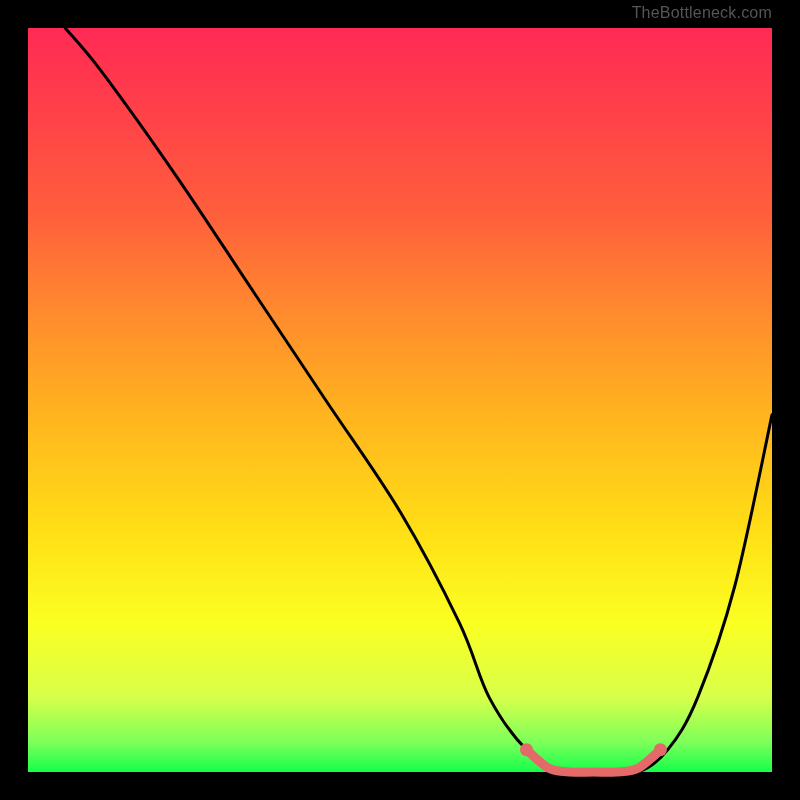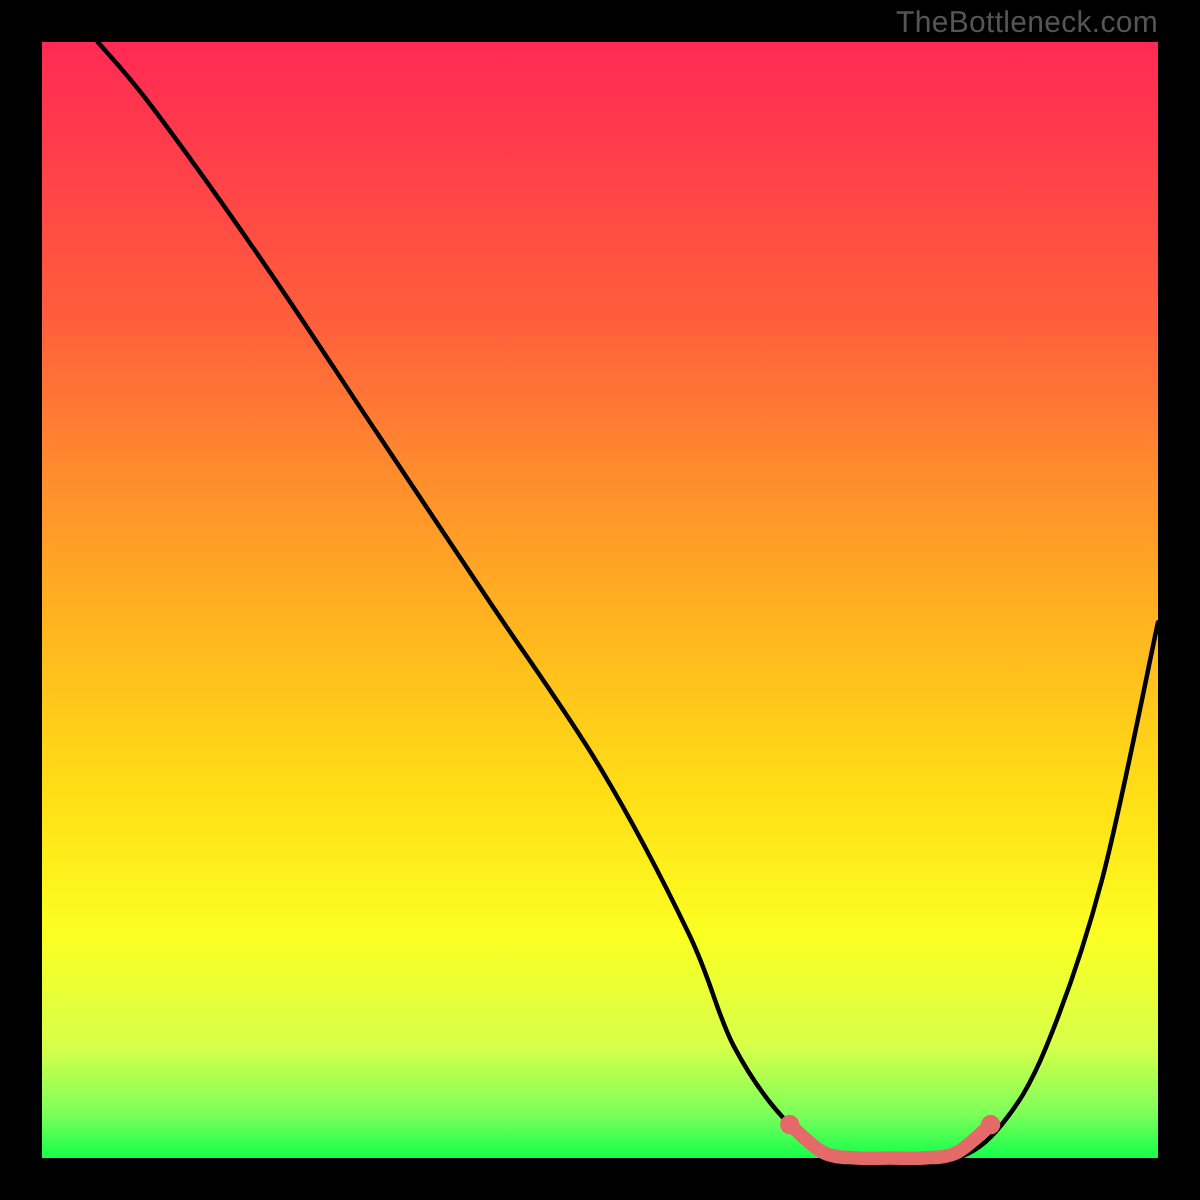--- a/index.html
+++ b/index.html
@@ -9,21 +9,21 @@
     width: 800px;
     height: 800px;
     background: #000;
   }
   .watermark {
     position: absolute;
     top: 4px;
     right: 28px;
     color: #555;
     font-family: Arial, Helvetica, sans-serif;
-    font-size: 20px;
+    font-size: 16px;
     letter-spacing: 0.2px;
     z-index: 4;
     user-select: none;
   }
   .plot-area {
     position: absolute;
     left: 28px;
     top: 28px;
     width: 744px;
     height: 744px;

